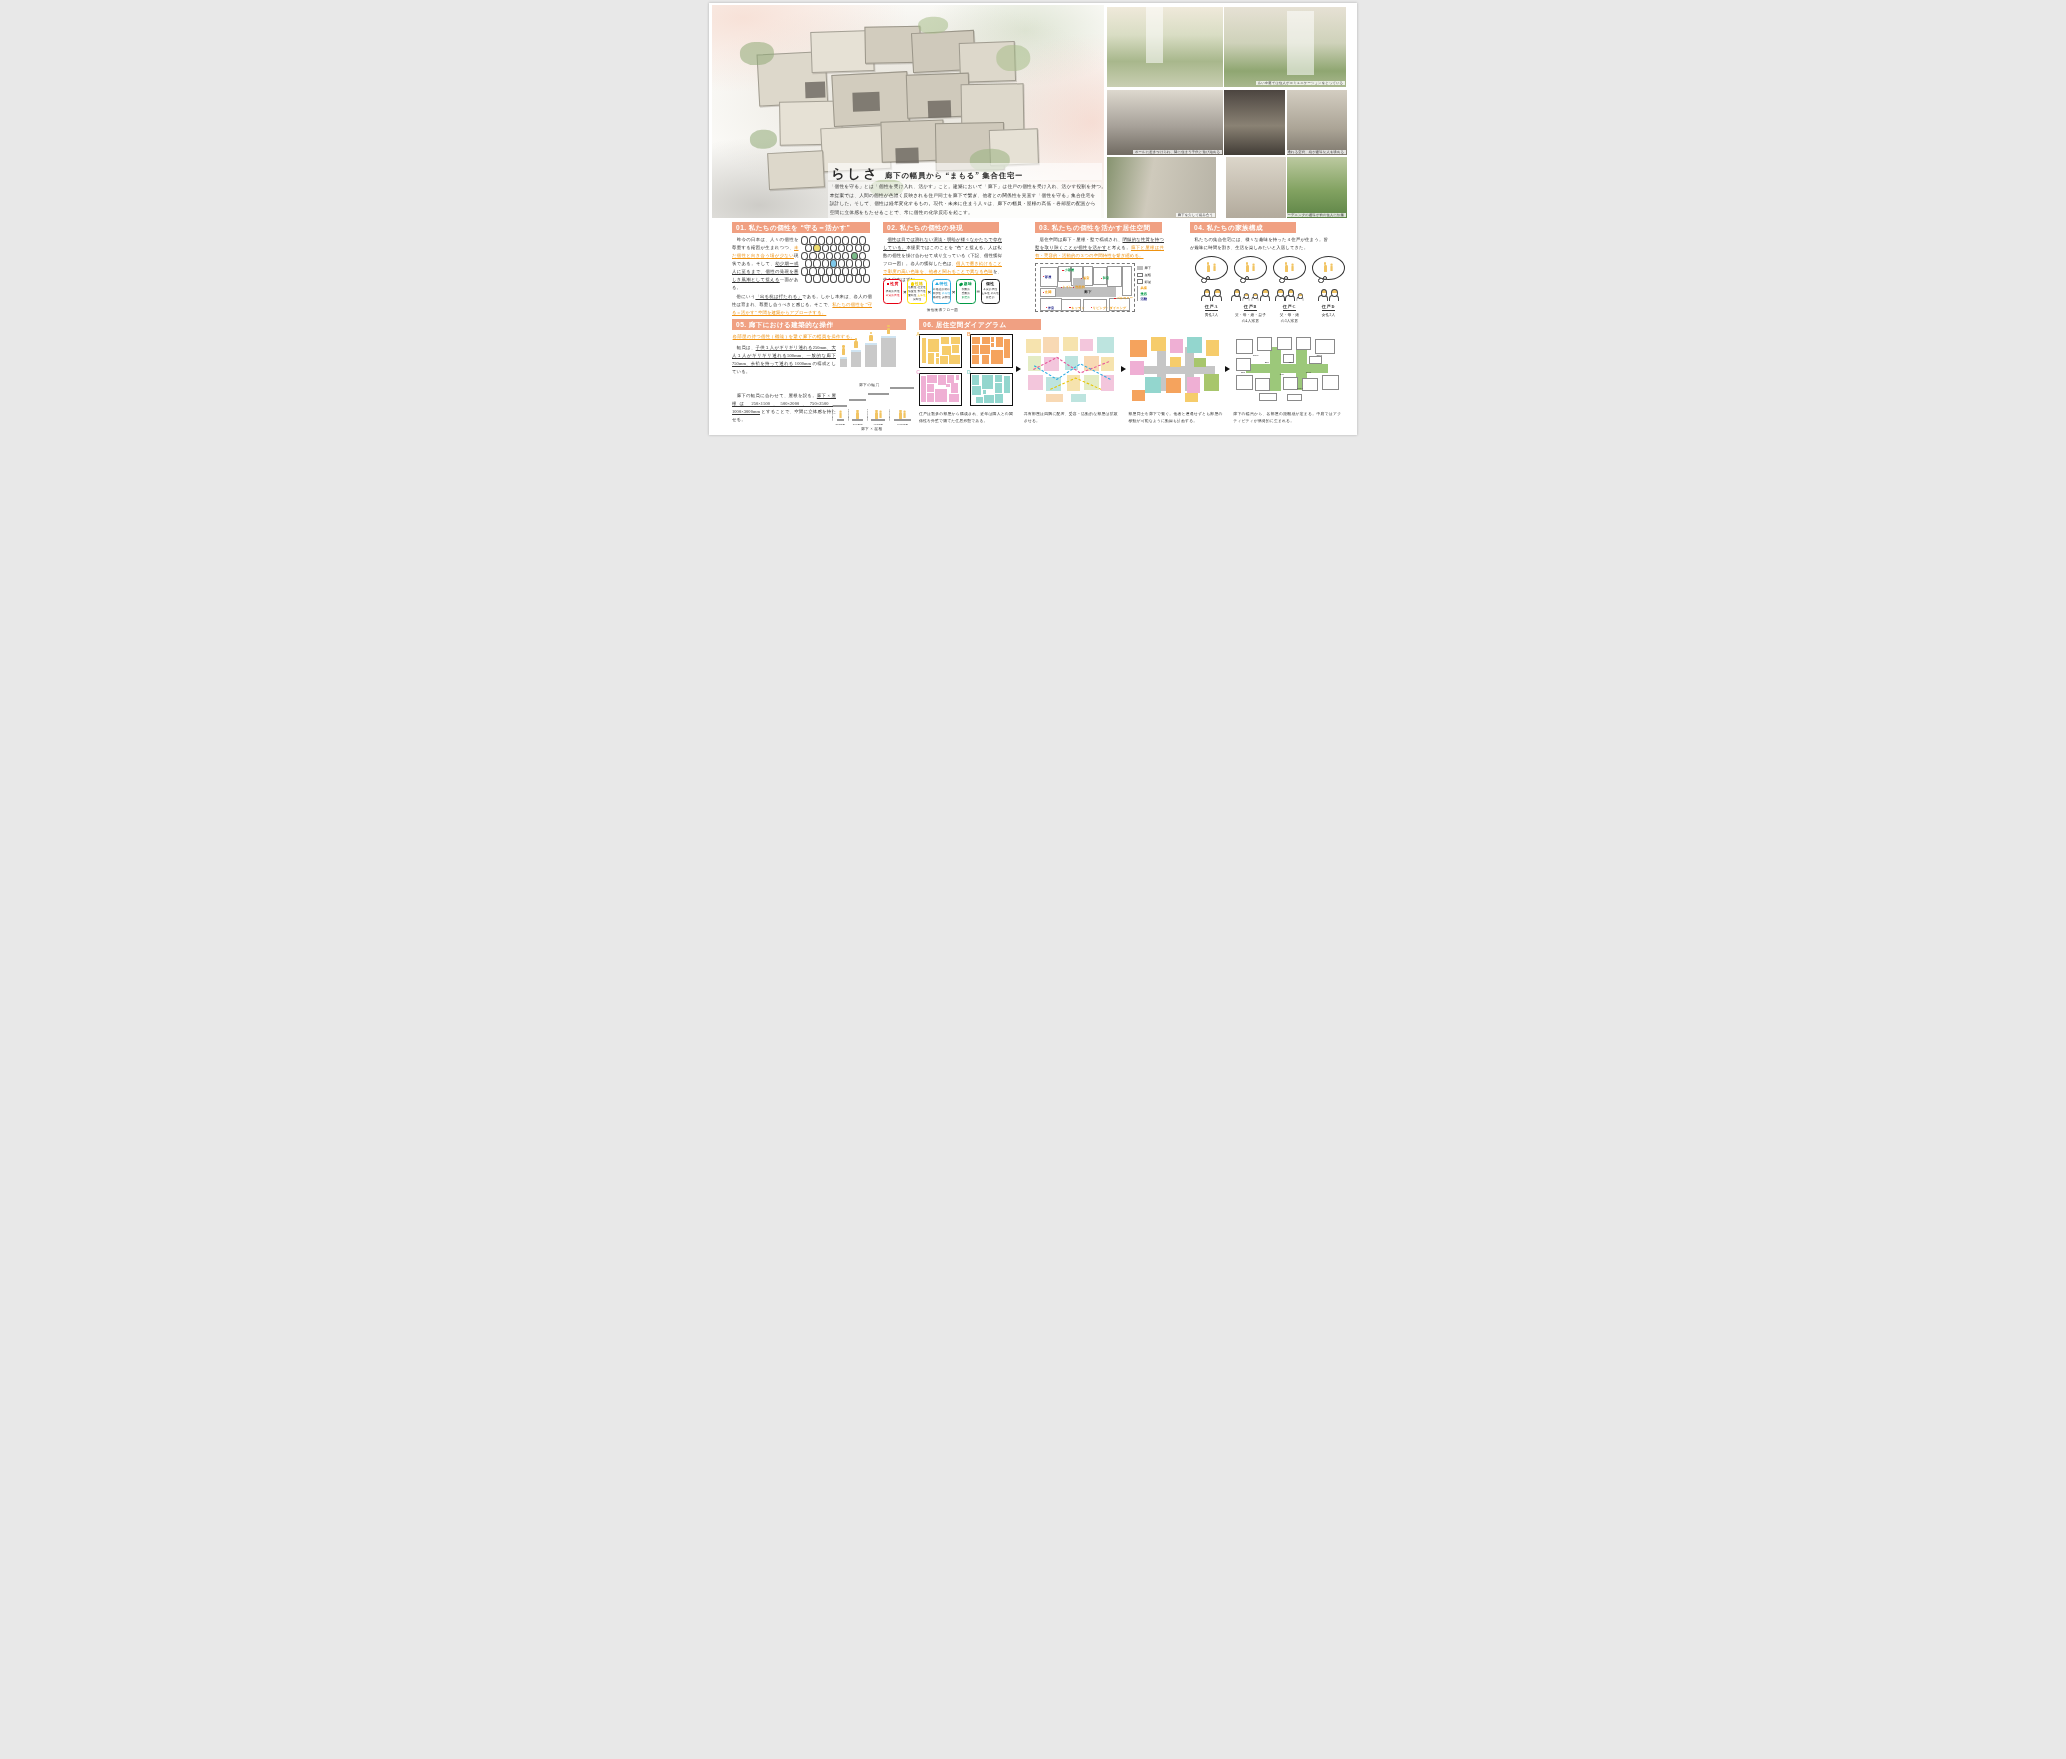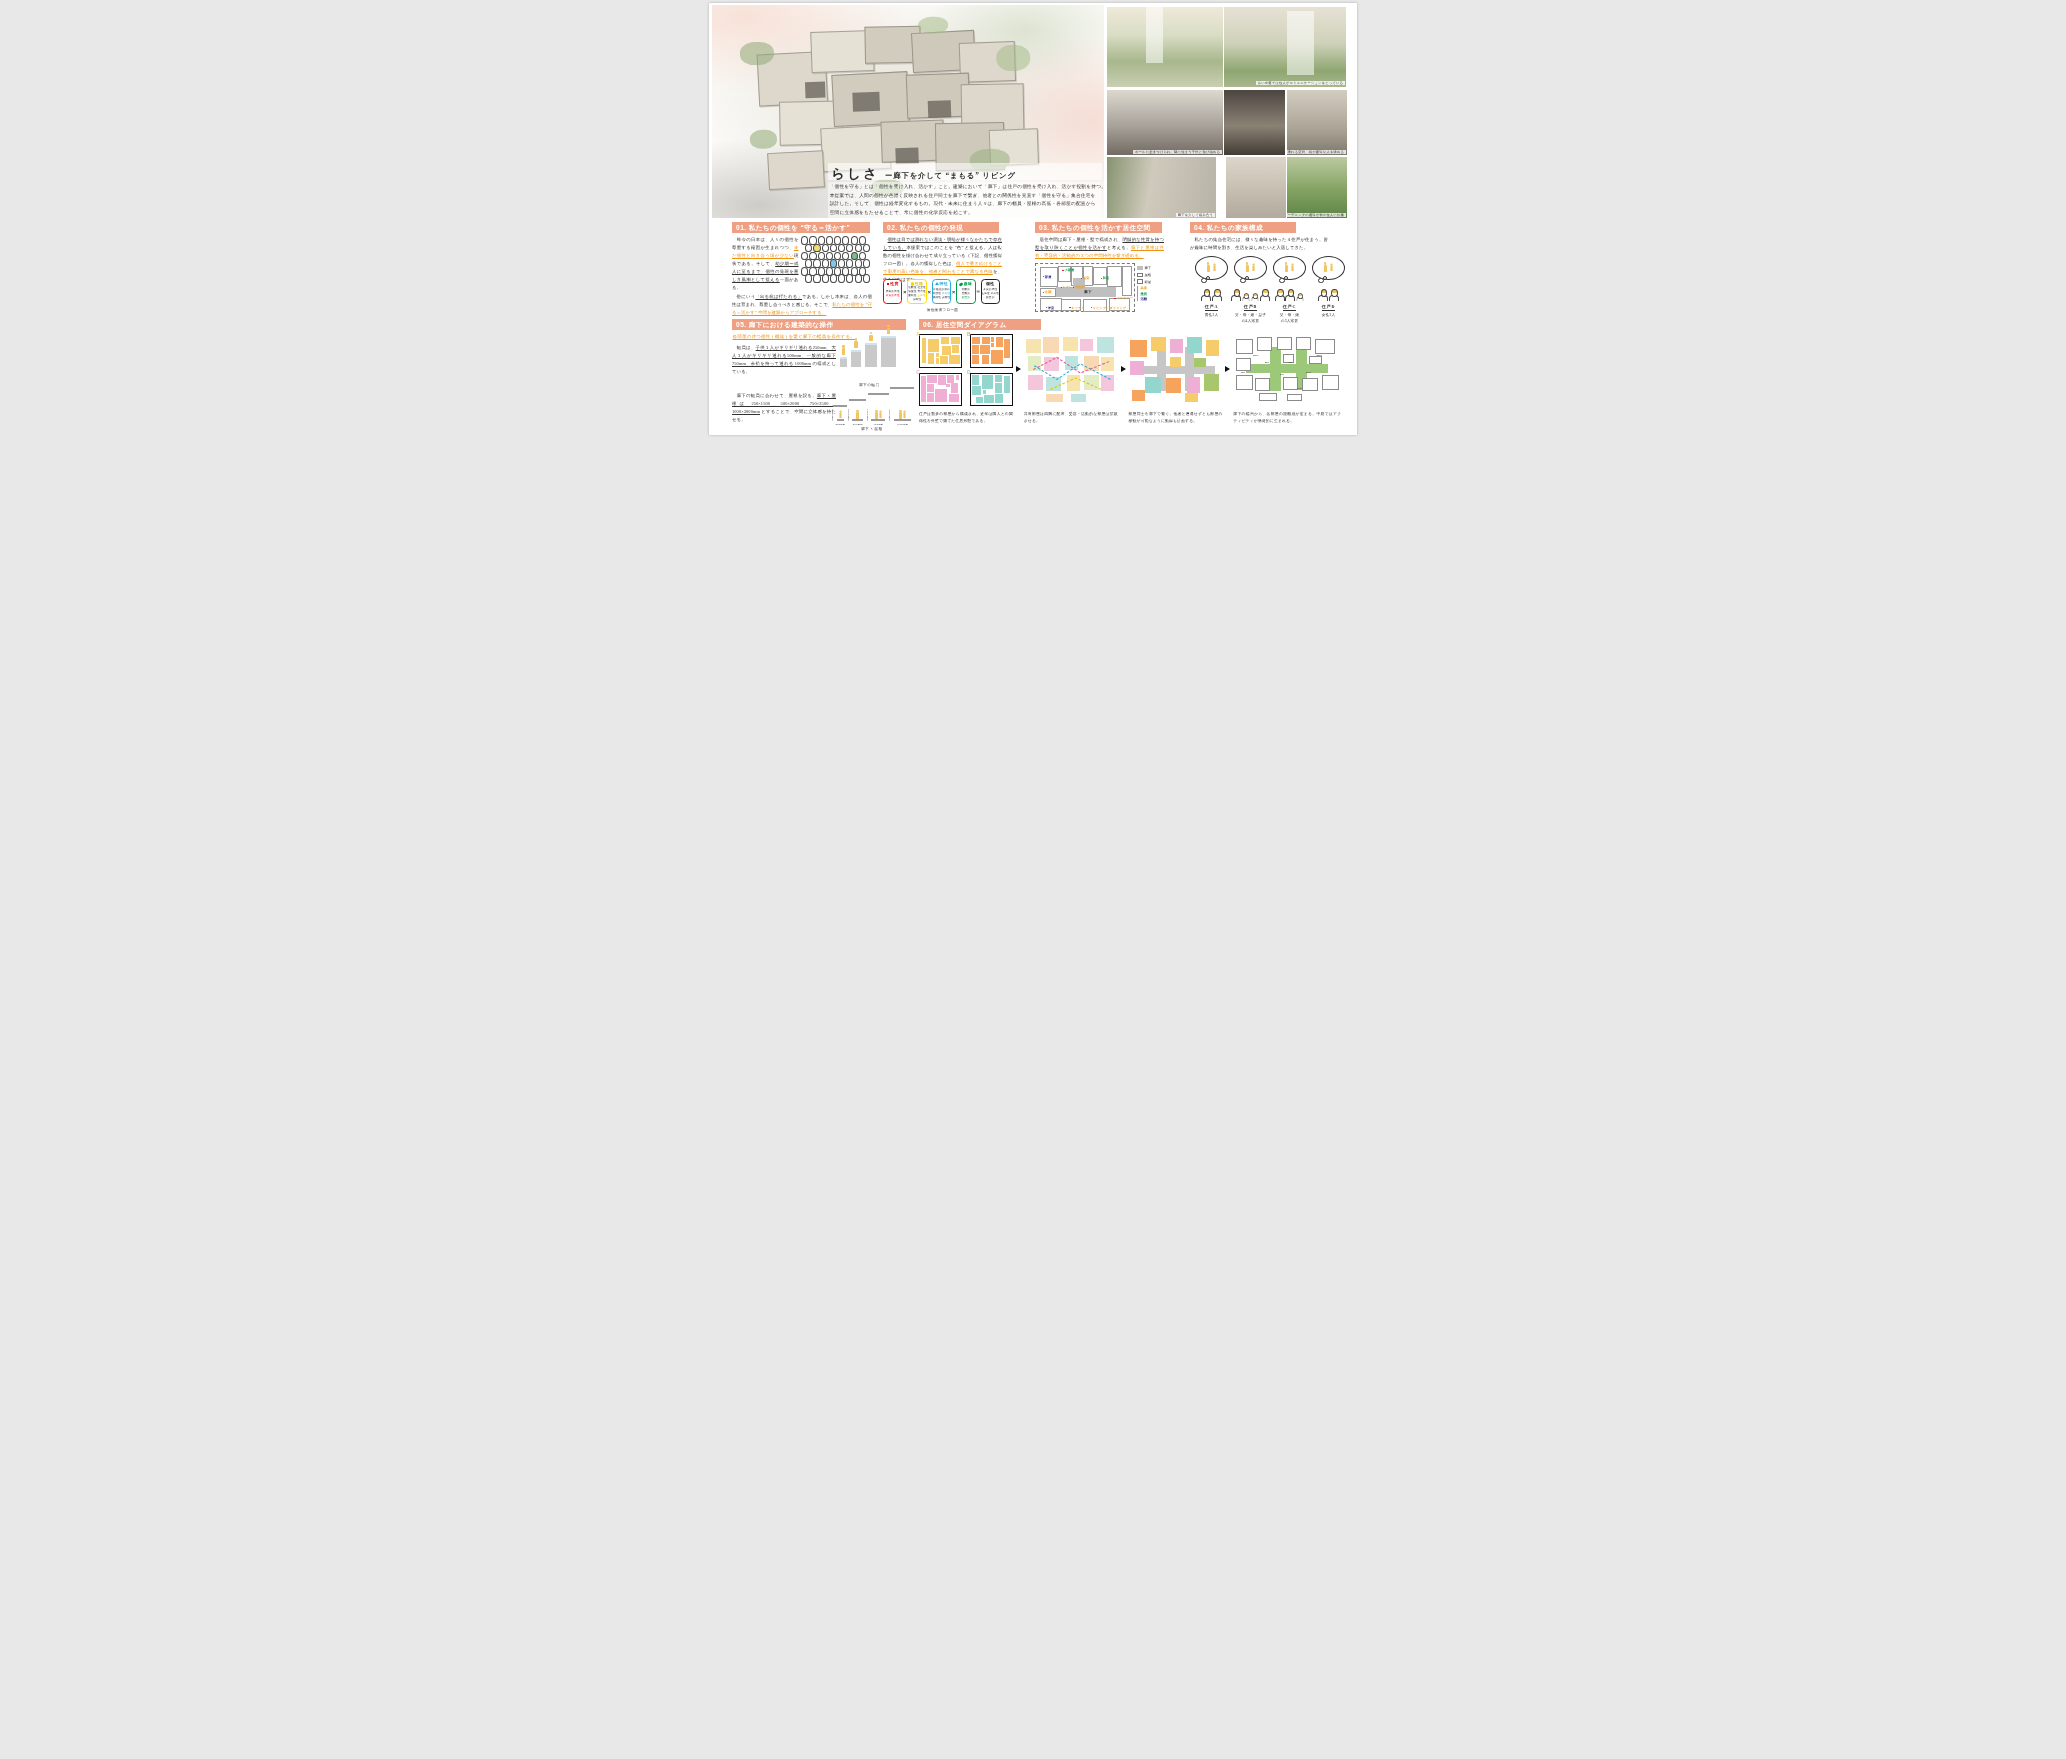--- a/index.html
+++ b/index.html
@@ -149,21 +149,21 @@
         <div class="gblob" style="left: 79%; top: 18%; width: 10%; height: 14%; background: rgb(167, 189, 138);"></div>
         <div class="gblob" style="left: 5%; top: 58%; width: 8%; height: 10%; background: rgb(143, 170, 118);"></div>
         <div class="gblob" style="left: 70%; top: 72%; width: 12%; height: 12%; background: rgb(151, 176, 126);"></div>
         <div class="gblob" style="left: 40%; top: 86%; width: 10%; height: 9%; background: rgb(167, 189, 138);"></div>
         <div class="gblob" style="left: 56%; top: 2%; width: 9%; height: 9%; background: rgb(167, 189, 138);"></div>
       </div>
   </div>
 
   <div class="title-strip">
     <div class="main-title">らしさ</div>
-    <div class="sub-title">ー廊下を介して “まもる” リビング</div>
+    <div class="sub-title">廊下の幅員から “まもる” 集合住宅ー</div>
   </div>
   <div class="intro">
     <div>「個性を守る」とは「個性を受け入れ、活かす」こと。建築において「廊下」は住戸の個性を受け入れ、活かす役割を持つ。</div>
     <div>本提案では、人間の個性が色濃く反映される住戸同士を廊下で繋ぎ、他者との関係性を見直す「個性を守る」集合住宅を</div>
     <div>設計した。そして、個性は経年変化するもの。現代・未来に住まう人々は、廊下の幅員・屋根の高低・各部屋の配置から</div>
     <div>空間に立体感をもたせることで、常に個性の化学反応を起こす。</div>
   </div>
 
   <div class="photo ph-r1l" style="left:398px;top:3.3px;width:116px;height:80px;">
     <div class="ph-inner-wall" style="left:34%;top:0;width:14%;height:70%;"></div>

